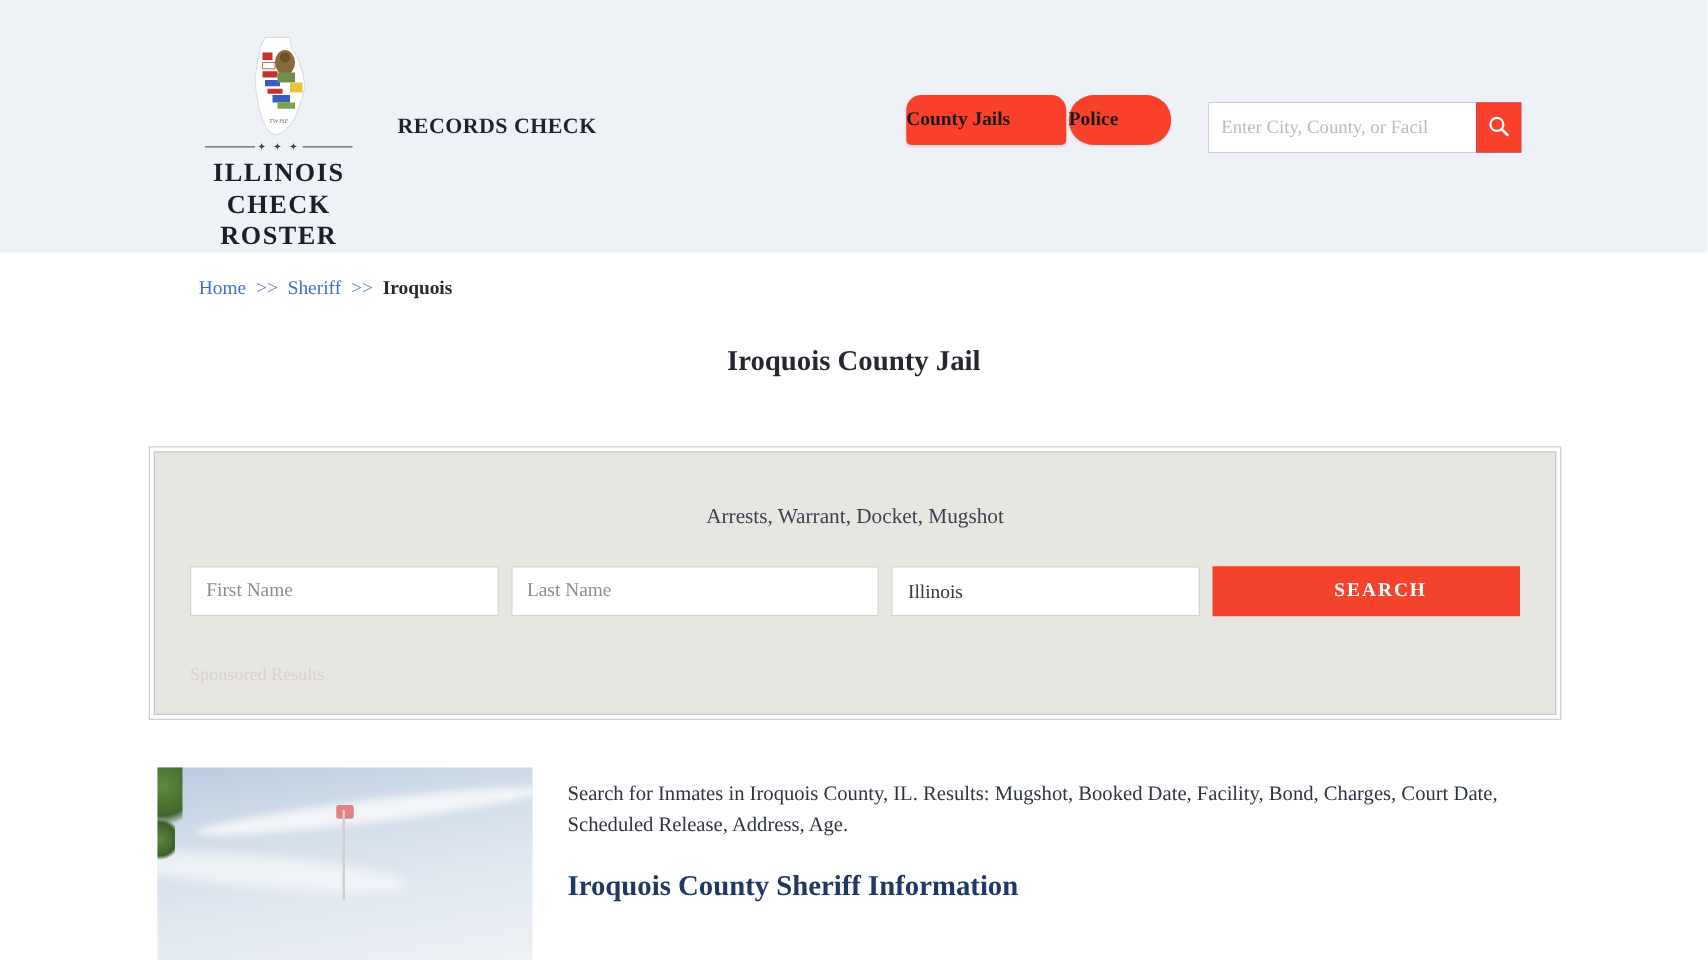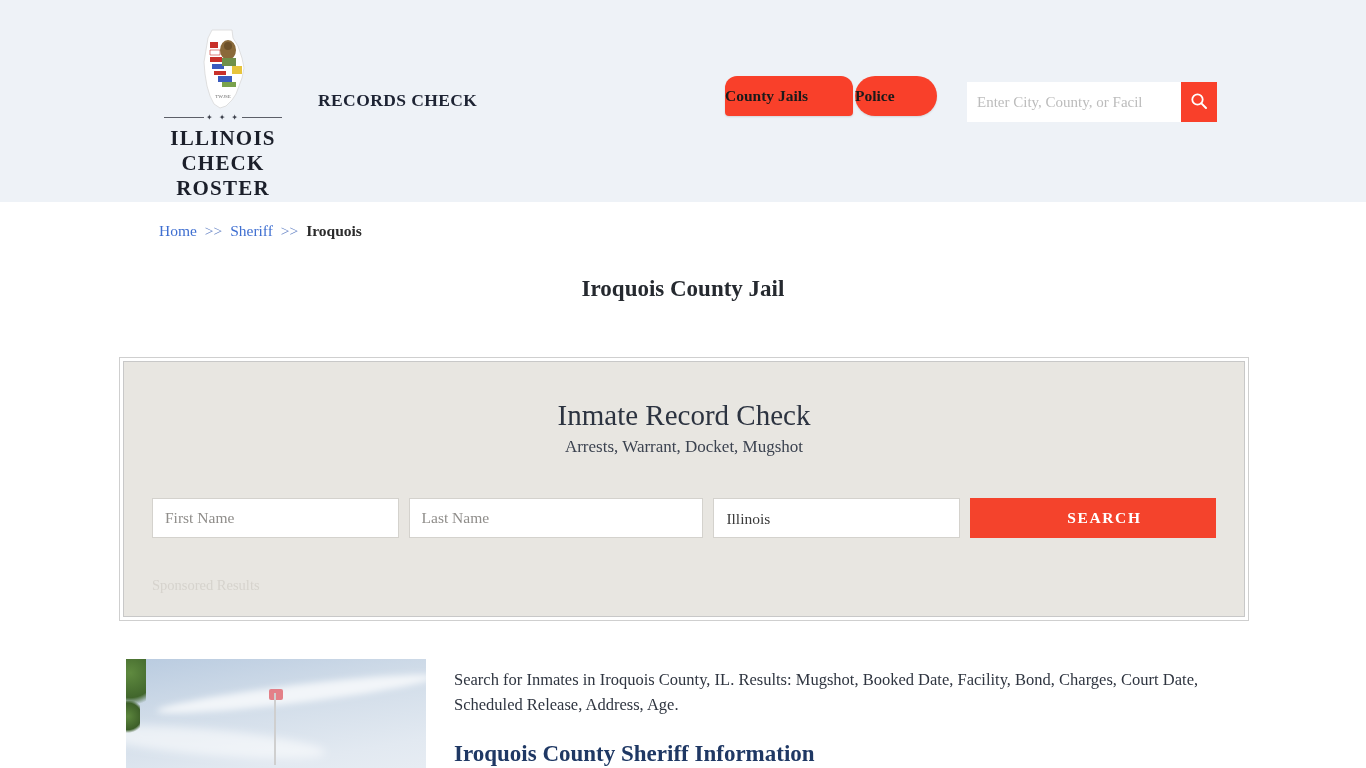--- a/index.html
+++ b/index.html
@@ -201,21 +201,21 @@
   .panel-sub {
     text-align: center;
     font-size: 17px;
     color: #3c4350;
     margin-top: 5px;
     font-family: "Liberation Serif", "DejaVu Serif", serif;
   }
   .form-row {
     display: flex;
     gap: 10px;
-    margin-top: 41px;
+    margin-top: 30px;
   }
   .form-row .fld {
     height: 40px;
     border: 1px solid #d4d2cd;
     background: #ffffff;
     font-family: "Liberation Serif", "DejaVu Serif", serif;
     font-size: 15.5px;
     color: #3a3a3a;
     padding: 0 12px;
     outline: none;
@@ -397,21 +397,20 @@
     <a href="#">Home</a>
     <span class="sep">&gt;&gt;</span>
     <a href="#">Sheriff</a>
     <span class="sep">&gt;&gt;</span>
     <span class="current">Iroquois</span>
   </div>
 
   <div class="page-title">Iroquois County Jail</div>
 
   <div class="panel">
-    <div class="panel-title">Inmate Record Check</div>
     <div class="panel-sub">Arrests, Warrant, Docket, Mugshot</div>
 
     <div class="form-row">
       <input class="fld f-first" type="text" placeholder="First Name" style="">
       <input class="fld f-last" type="text" placeholder="Last Name" style="">
       <select class="fld f-state">
         <option>Illinois</option>
       </select>
       <button class="btn-search">SEARCH</button>
     </div>

